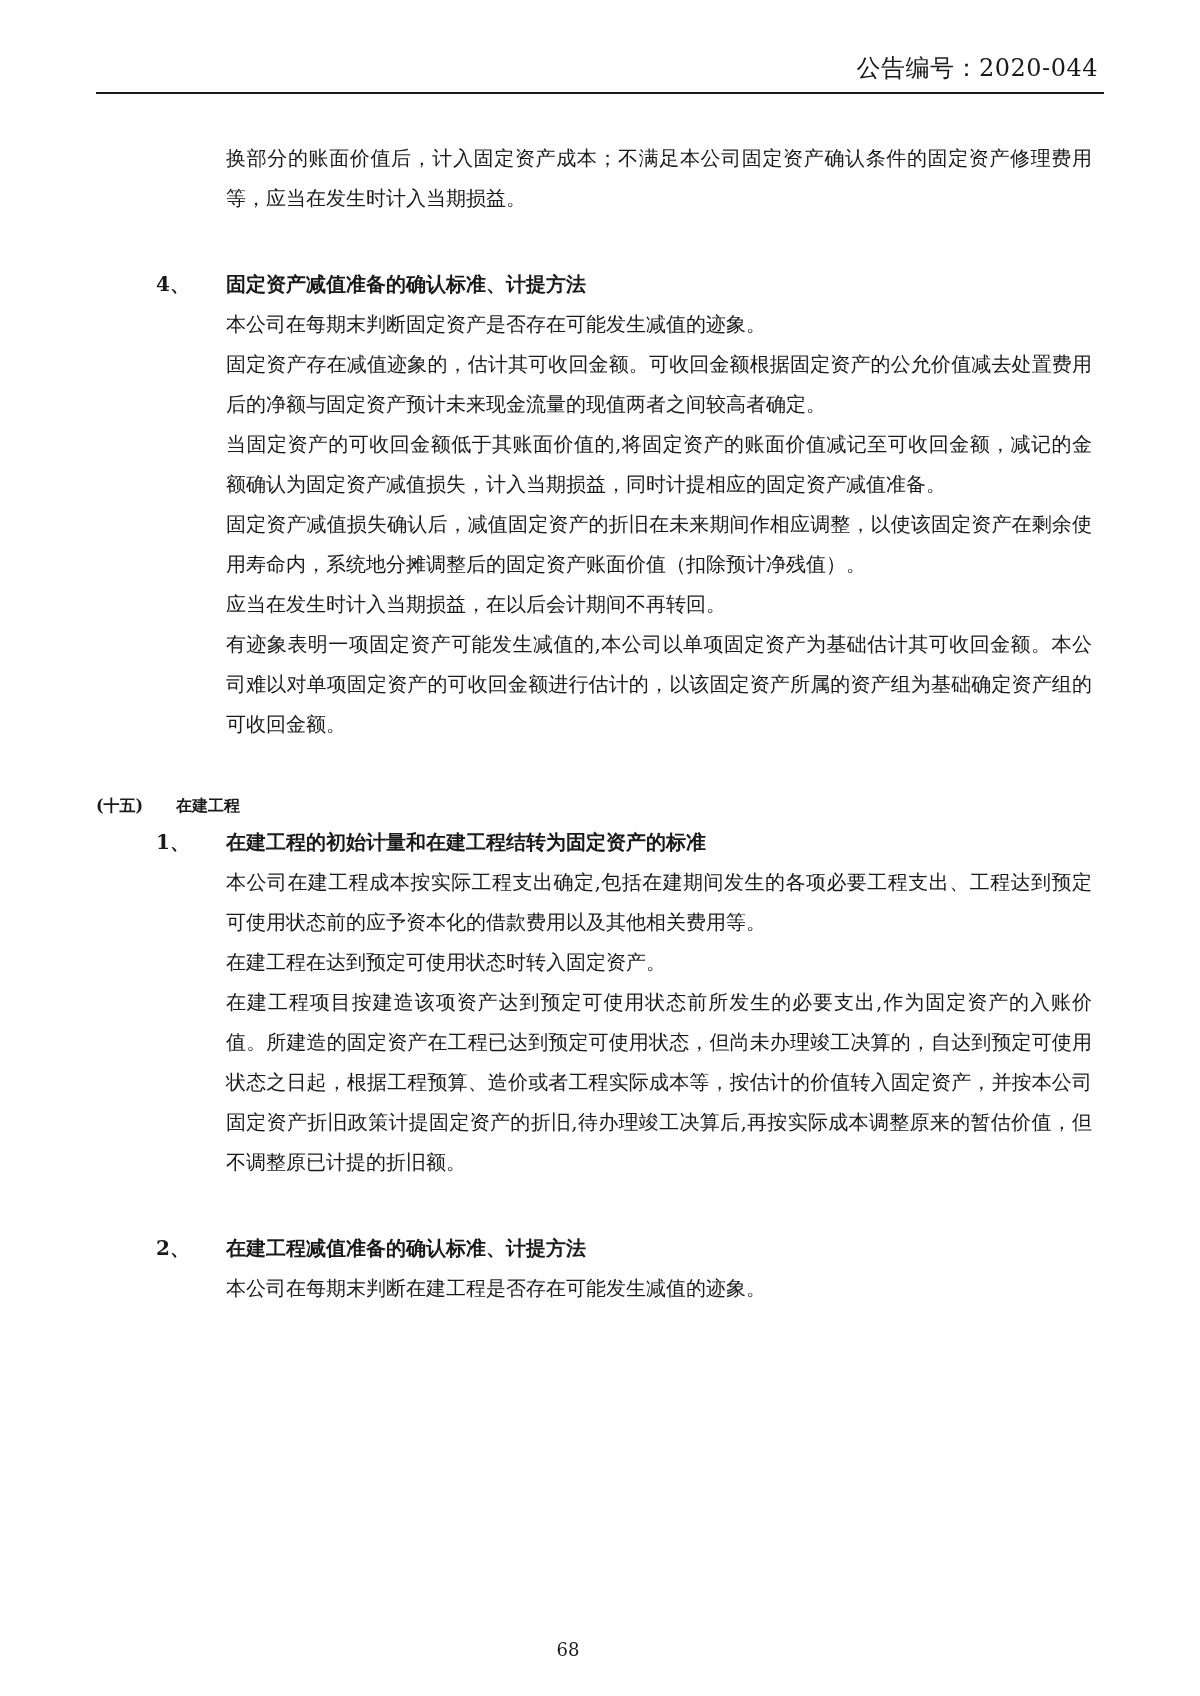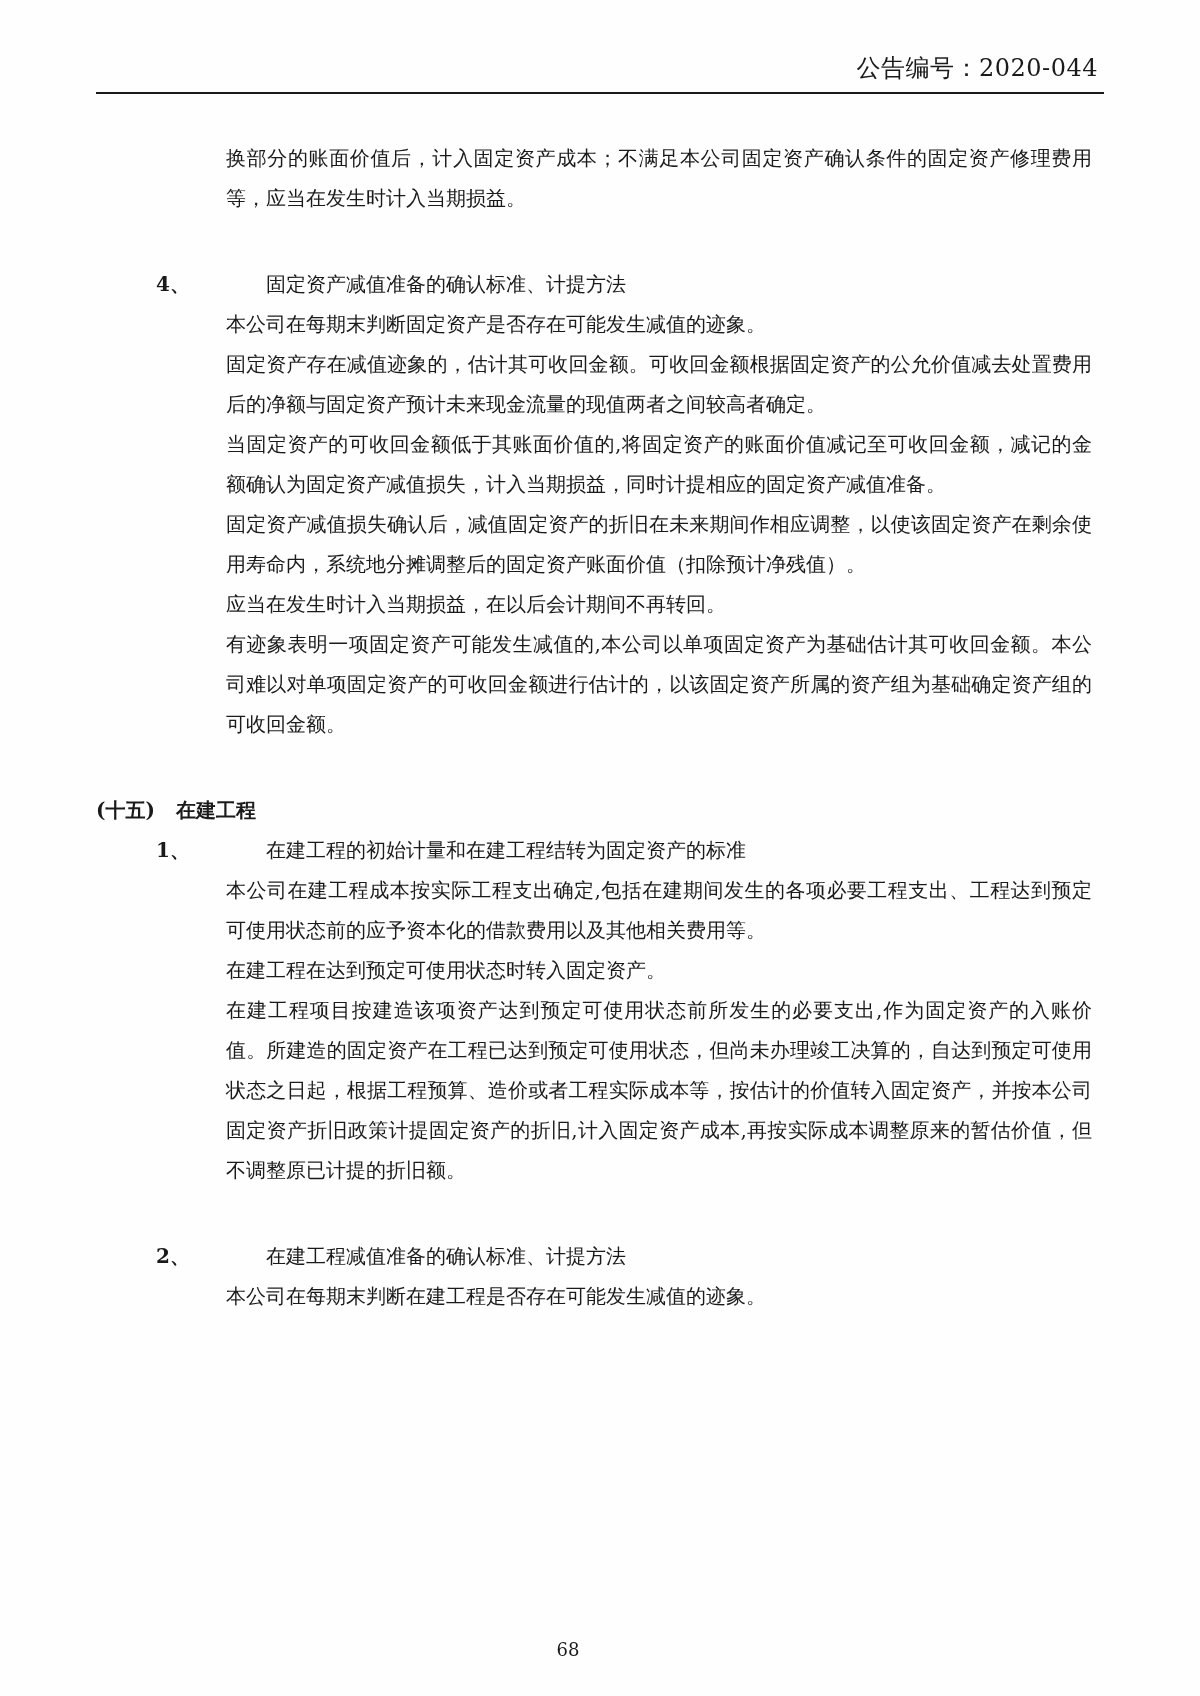--- a/index.html
+++ b/index.html
@@ -52,28 +52,27 @@
     font-size: 20px;
     line-height: 2.0;
     margin-left: 60px;
   }
   .num-head .num {
     width: 70px;
     flex: 0 0 70px;
     font-weight: bold;
   }
   .num-head .htext {
-    font-weight: normal;
-    margin-left: 40px;
+    font-weight: bold;
   }
   .sec-head {
     display: flex;
     align-items: baseline;
     font-weight: bold;
-    font-size: 20px;
+    font-size: 16px;
     line-height: 2.0;
     margin-left: 0px;
   }
   .sec-head .snum {
     width: 80px;
     flex: 0 0 80px;
     font-weight: bold;
   }
   .footer-page {
     position: absolute;
@@ -118,21 +117,21 @@
     <span class="htext">在建工程</span>
   </div>
 
   <div class="num-head">
     <span class="num">1、</span>
     <span class="htext">在建工程的初始计量和在建工程结转为固定资产的标准</span>
   </div>
 
   <p class="para indent-body">本公司在建工程成本按实际工程支出确定,包括在建期间发生的各项必要工程支出、工程达到预定可使用状态前的应予资本化的借款费用以及其他相关费用等。</p>
   <p class="para indent-body">在建工程在达到预定可使用状态时转入固定资产。</p>
-  <p class="para indent-body">在建工程项目按建造该项资产达到预定可使用状态前所发生的必要支出,作为固定资产的入账价值。所建造的固定资产在工程已达到预定可使用状态，但尚未办理竣工决算的，自达到预定可使用状态之日起，根据工程预算、造价或者工程实际成本等，按估计的价值转入固定资产，并按本公司固定资产折旧政策计提固定资产的折旧,计入固定资产成本,再按实际成本调整原来的暂估价值，但不调整原已计提的折旧额。</p>
+  <p class="para indent-body">在建工程项目按建造该项资产达到预定可使用状态前所发生的必要支出,作为固定资产的入账价值。所建造的固定资产在工程已达到预定可使用状态，但尚未办理竣工决算的，自达到预定可使用状态之日起，根据工程预算、造价或者工程实际成本等，按估计的价值转入固定资产，并按本公司固定资产折旧政策计提固定资产的折旧,待办理竣工决算后,再按实际成本调整原来的暂估价值，但不调整原已计提的折旧额。</p>
 
   <div class="spacer-lg"></div>
 
   <div class="num-head">
     <span class="num">2、</span>
     <span class="htext">在建工程减值准备的确认标准、计提方法</span>
   </div>
 
   <p class="para indent-body">本公司在每期末判断在建工程是否存在可能发生减值的迹象。</p>
 

